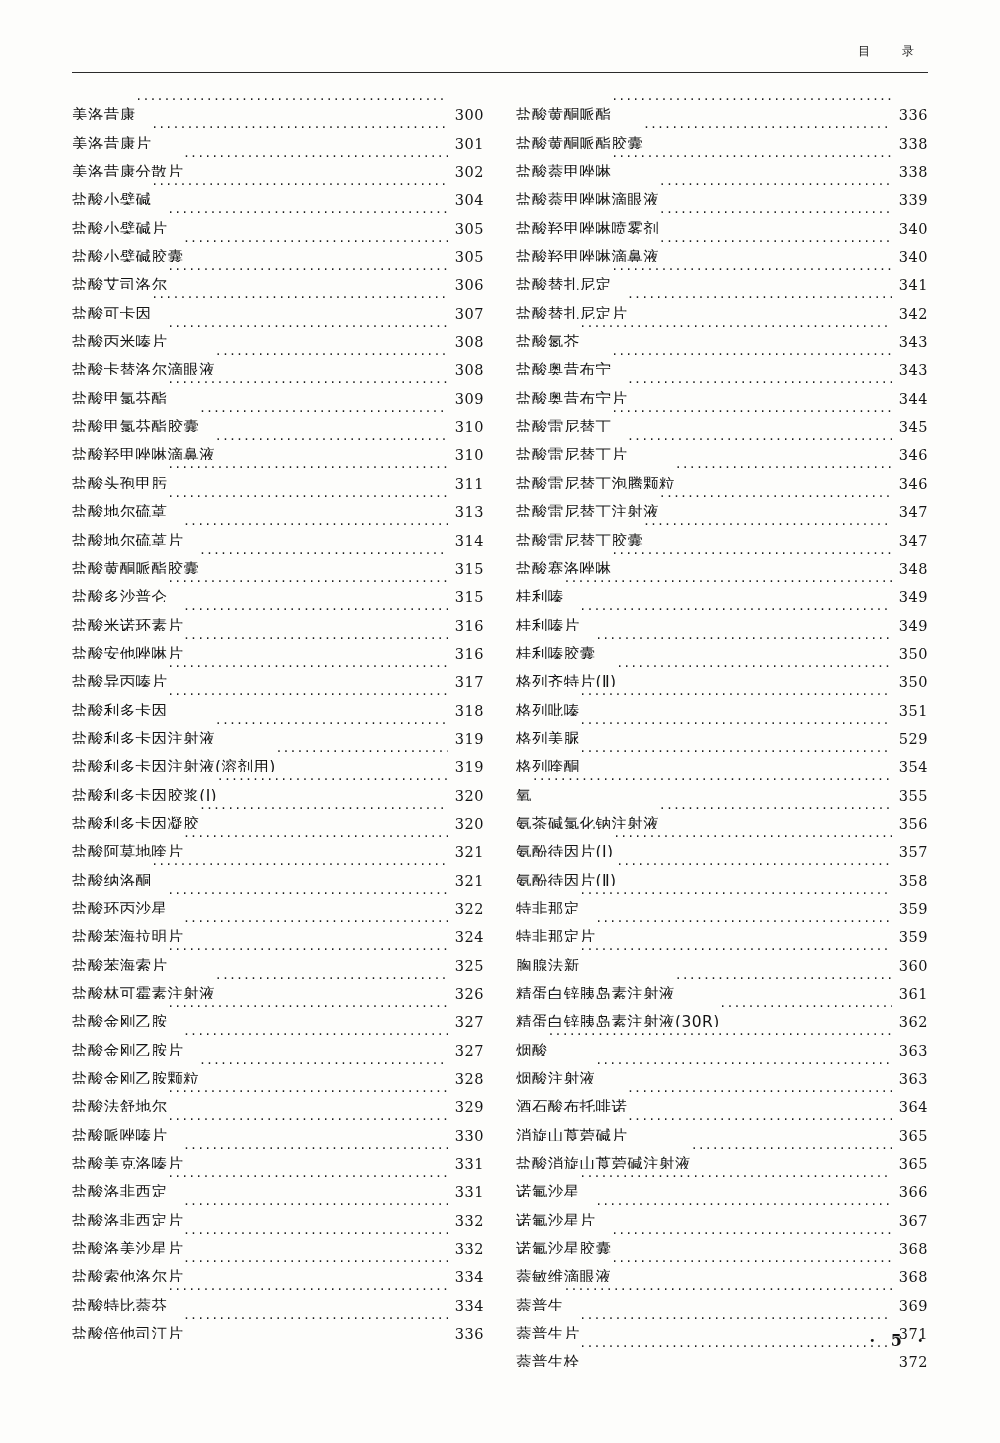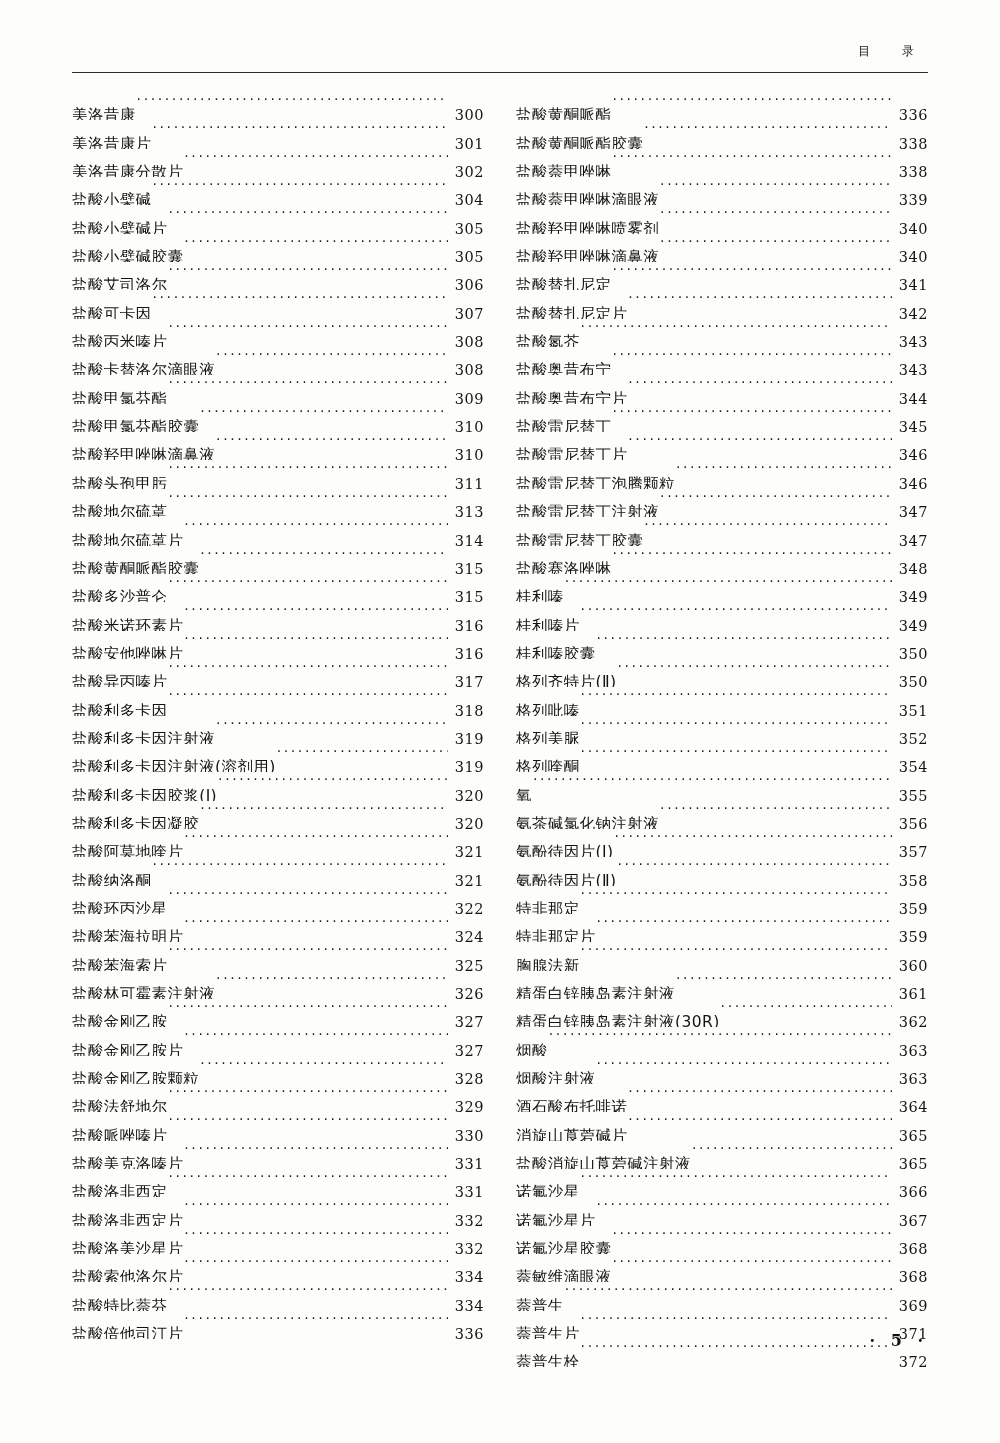--- a/index.html
+++ b/index.html
@@ -455,21 +455,21 @@
           <span class="entry-page">350</span>
         </div>
         <div class="toc-entry">
           <span class="entry-title">格列吡嗪</span>
           <span class="entry-leader"></span>
           <span class="entry-page">351</span>
         </div>
         <div class="toc-entry">
           <span class="entry-title">格列美脲</span>
           <span class="entry-leader"></span>
-          <span class="entry-page">352</span>
+          <span class="entry-page">529</span>
         </div>
         <div class="toc-entry">
           <span class="entry-title">格列喹酮</span>
           <span class="entry-leader"></span>
           <span class="entry-page">354</span>
         </div>
         <div class="toc-entry">
           <span class="entry-title">氧</span>
           <span class="entry-leader"></span>
           <span class="entry-page">355</span>

